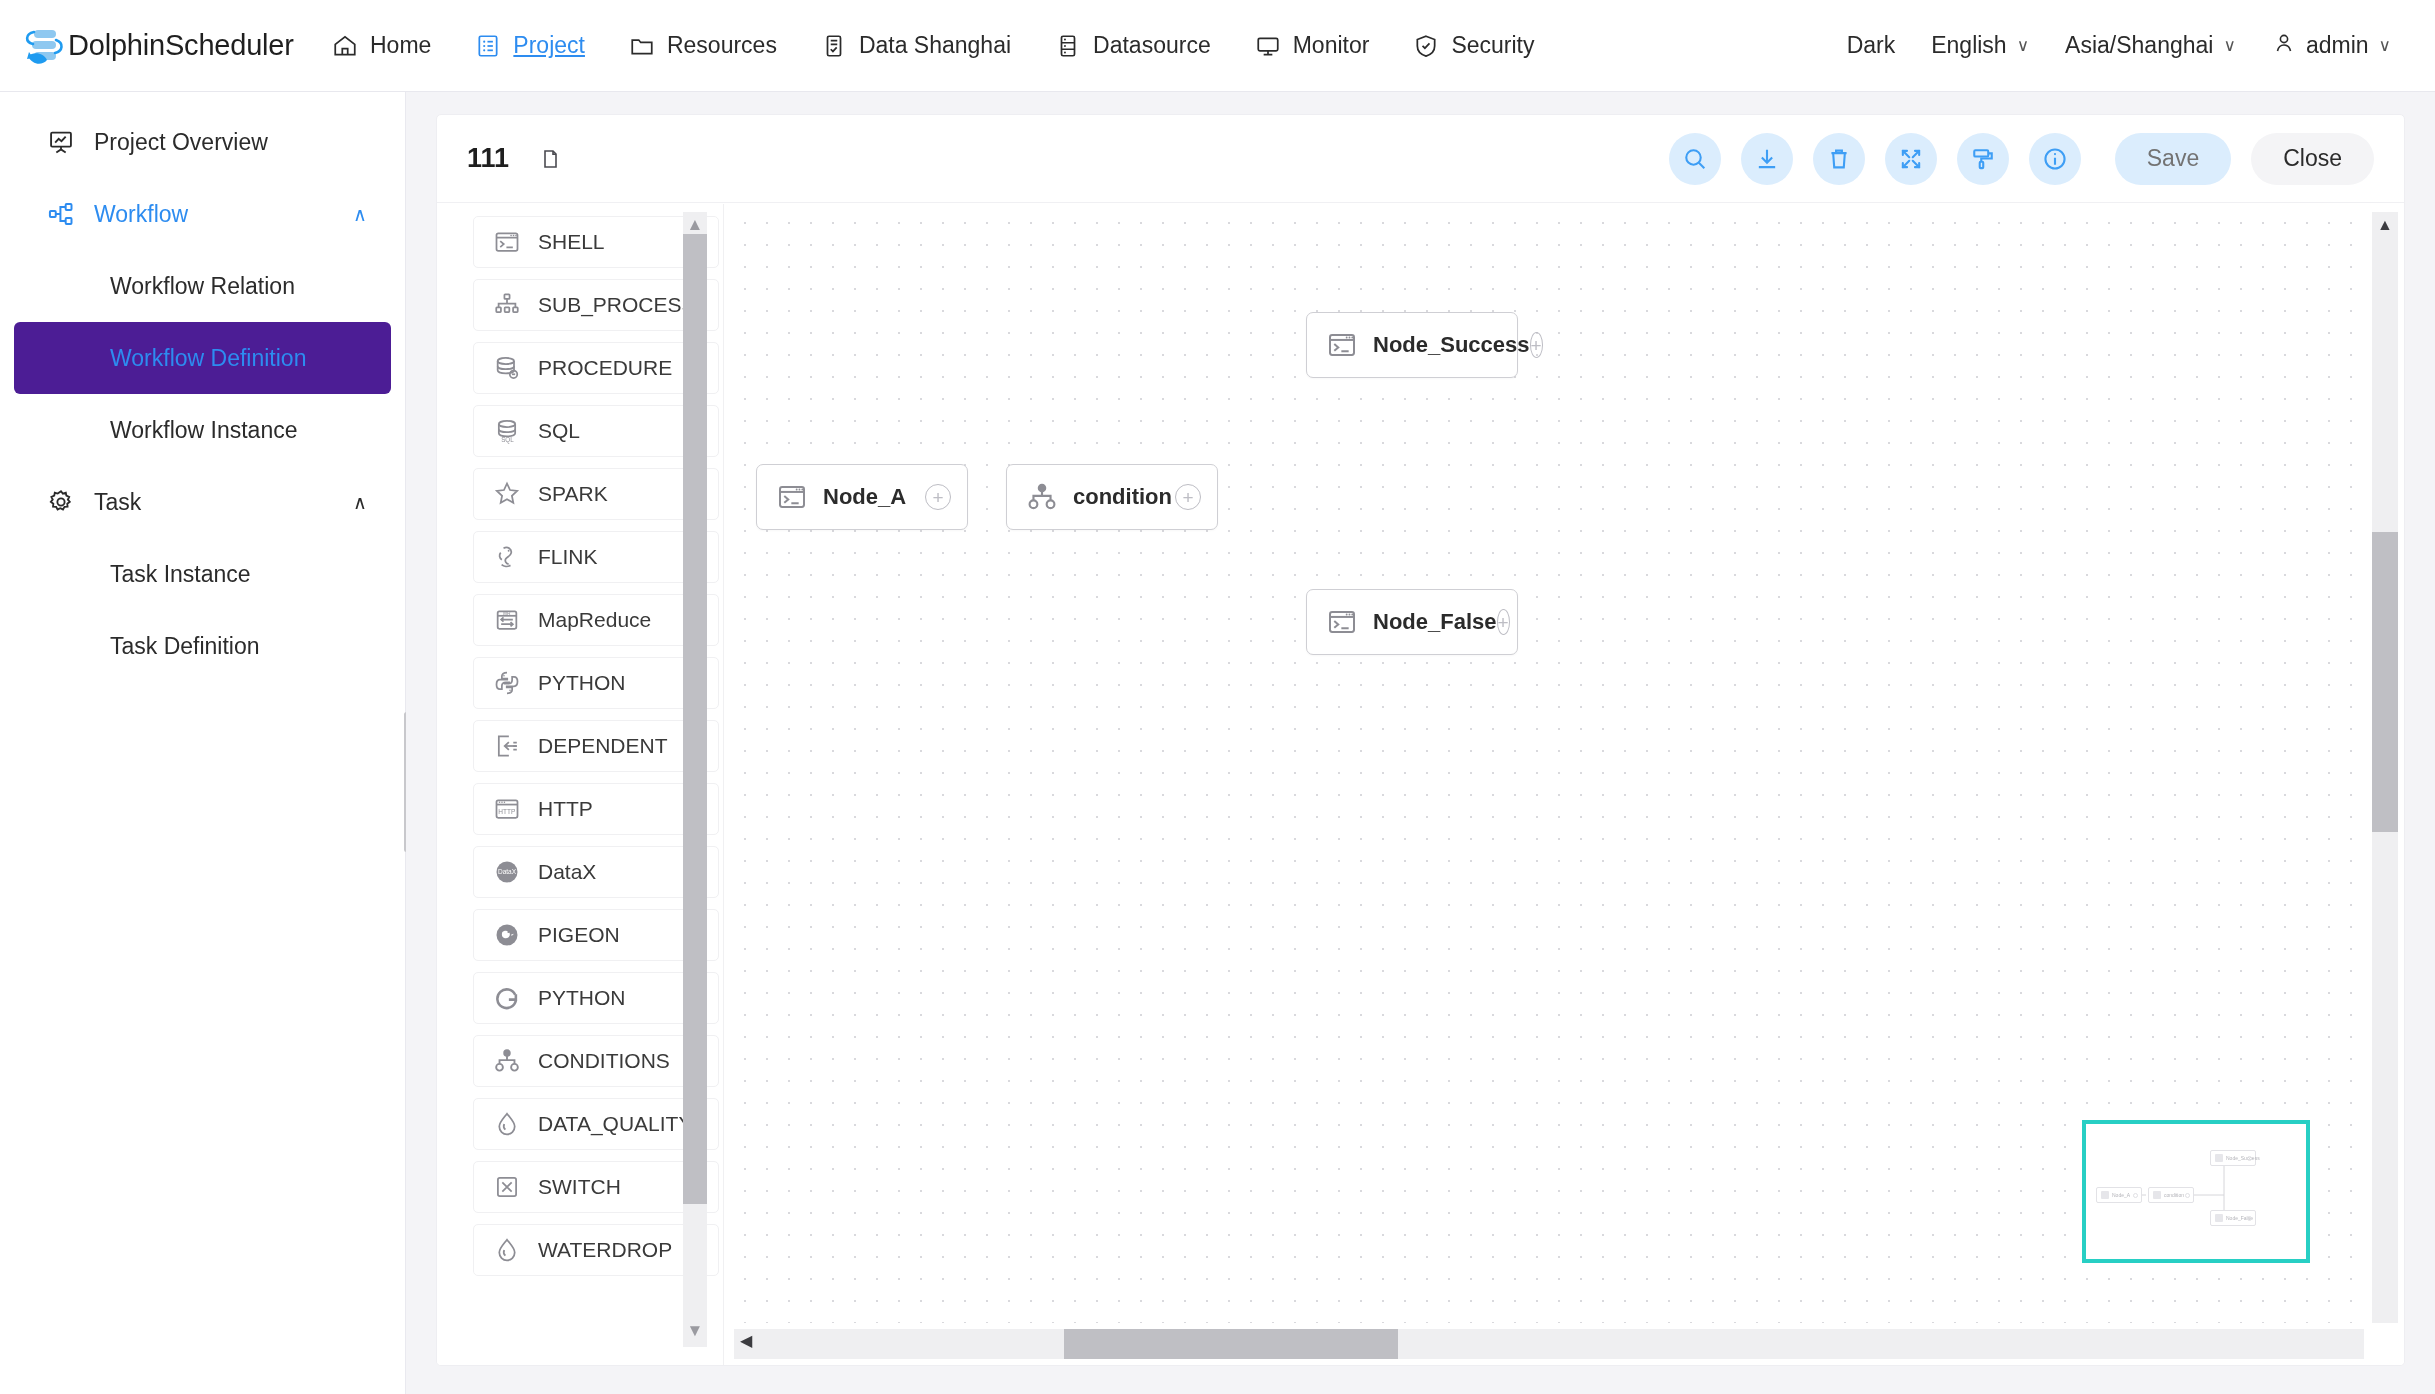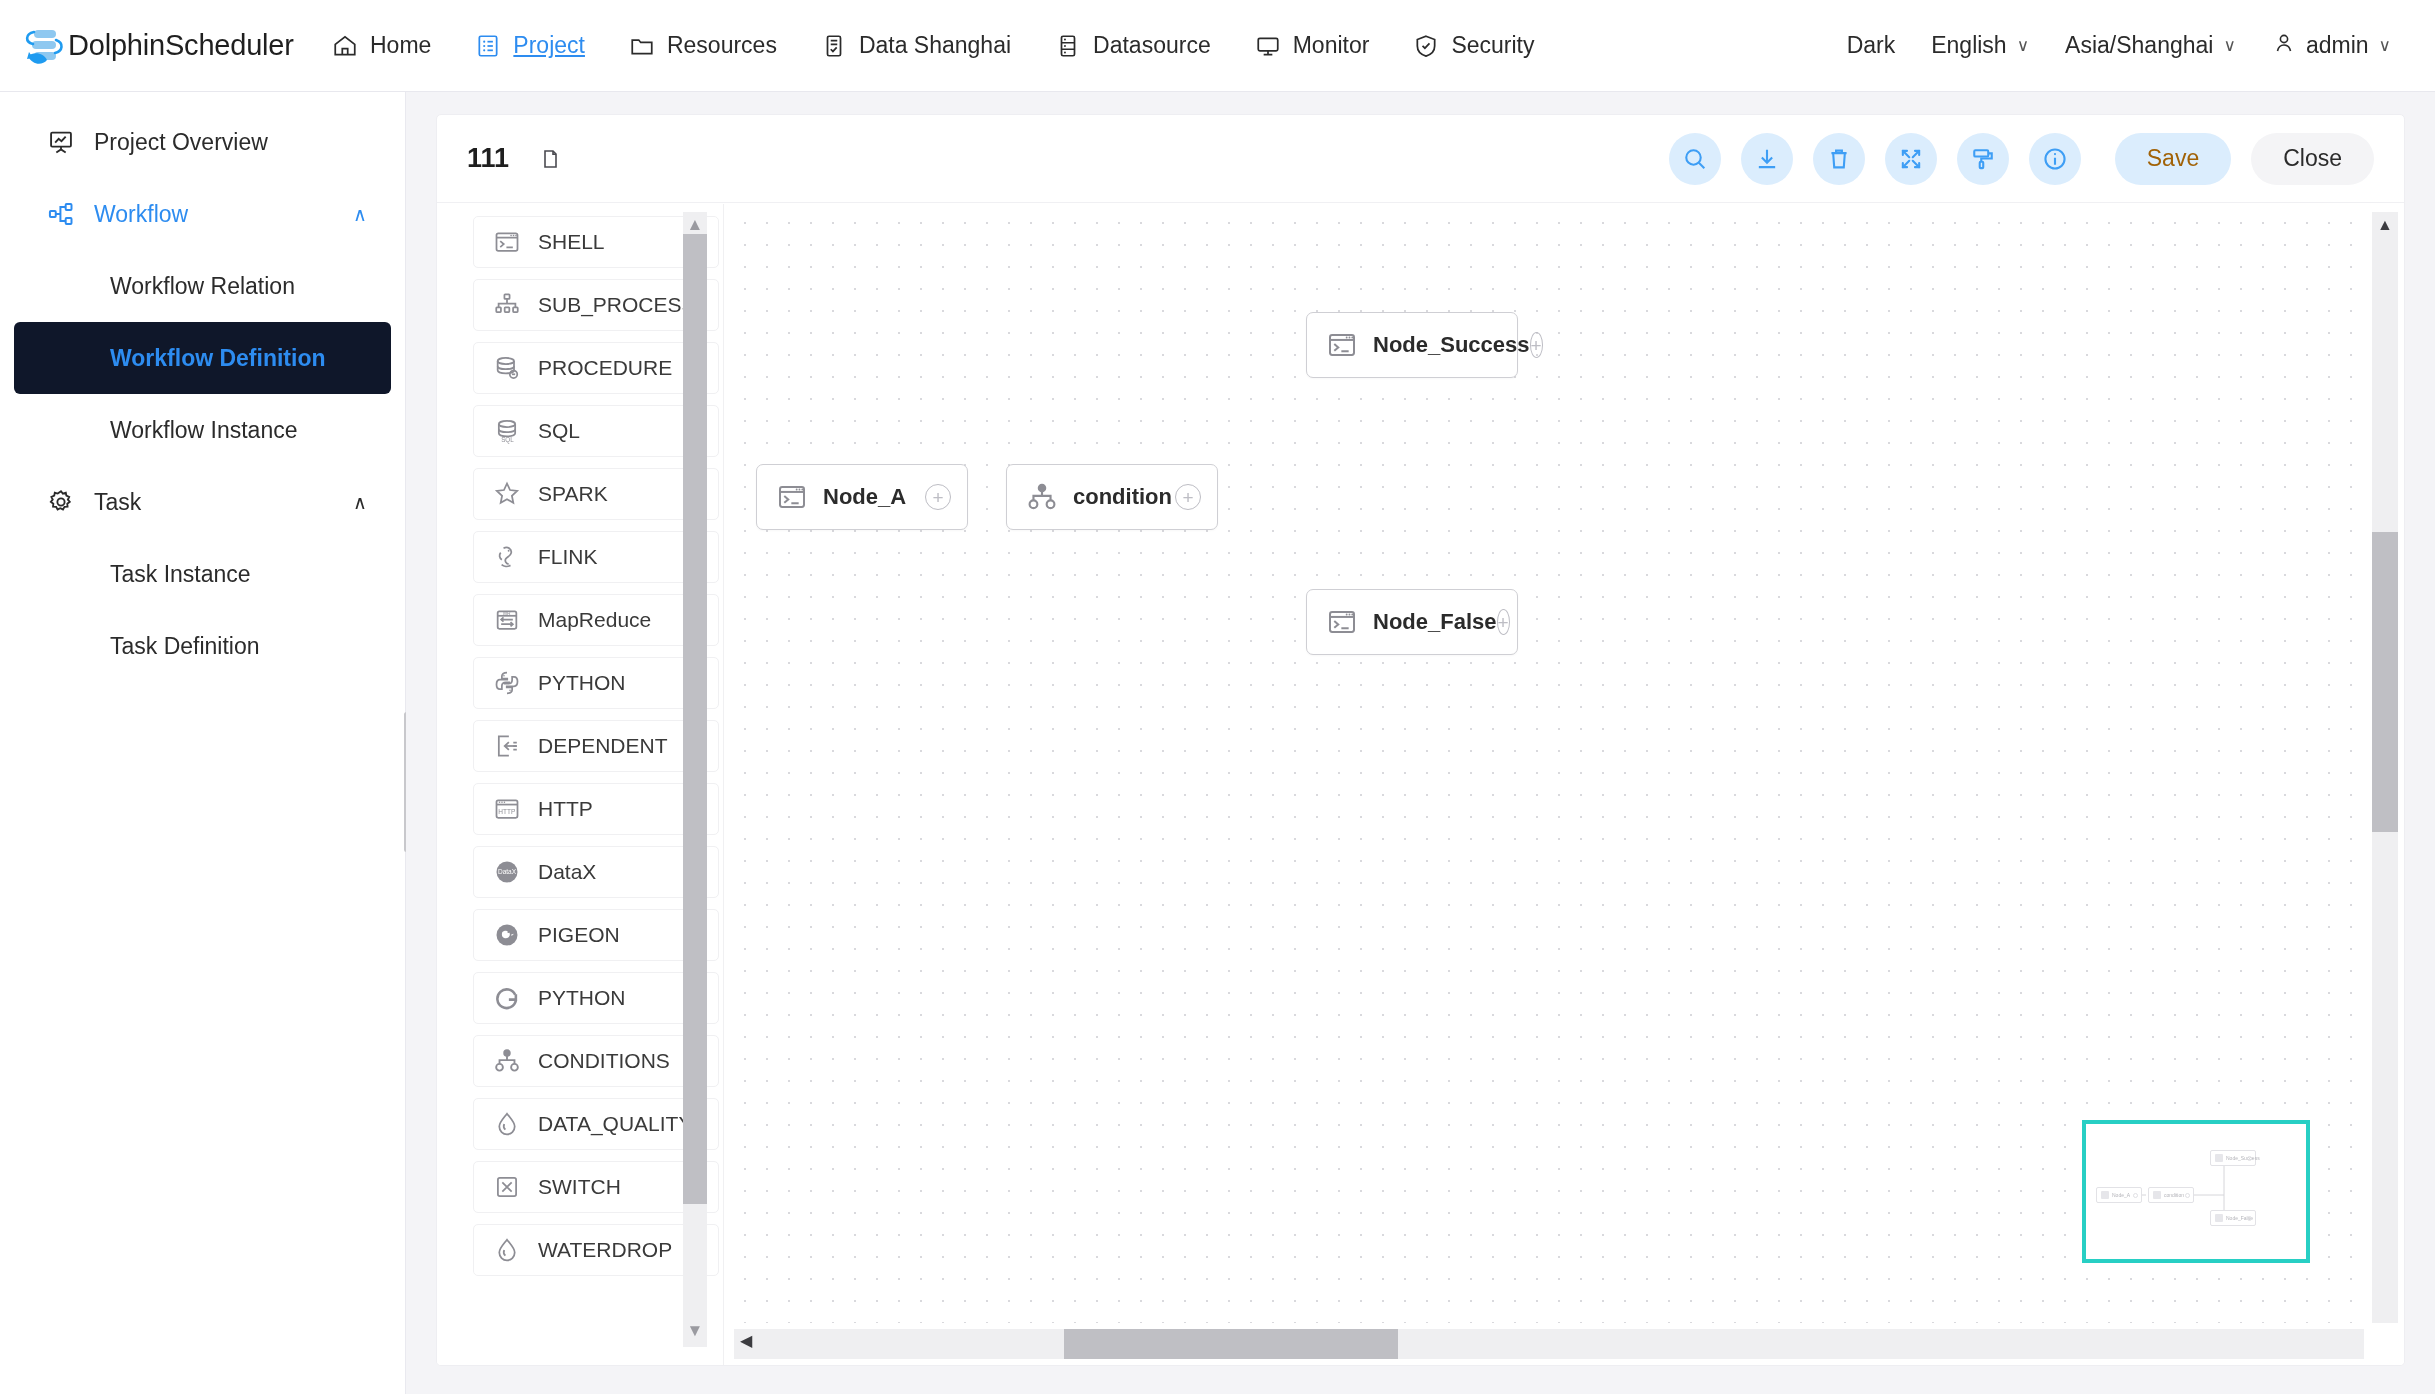--- a/index.html
+++ b/index.html
@@ -54,21 +54,21 @@
   }
   .side-row .sic { width: 30px; height: 30px; margin-right: 18px; display:flex; align-items:center; justify-content:center;}
   .side-row.group { color: #2b2b2b; }
   .side-row.group.open { color: #2d8cf0; }
   .side-row .chev { position: absolute; right: 38px; font-size: 19px; }
   .side-sub {
     display: flex; align-items: center; height: 72px;
     padding-left: 96px; font-size: 23px; color: #2b2b2b; cursor: pointer;
     margin: 0 14px 0 14px; border-radius: 6px;
   }
-  .side-sub.selected { background: #0f172a; color: #2d8cf0; font-weight: bold; }
+  .side-sub.selected { background: #4c1d95; color: #2d8cf0; }
   .side-scroll-hint {
     position: absolute; left: 404px; top: 620px; width: 5px; height: 140px;
     background: #c8c8cc; border-radius: 3px;
   }
 
   
   .main {
     position: absolute; top: 92px; left: 406px; width: 2029px; height: 1302px;
     background: #f4f4f7; padding: 22px 30px 28px 30px;
   }
@@ -87,21 +87,21 @@
   .copy-btn { margin-left: 26px; width: 28px; height: 28px; cursor: pointer; display:flex; align-items:center; justify-content:center;}
   .tool-right { margin-left: auto; display: flex; align-items: center; gap: 20px; }
   .circ {
     width: 52px; height: 52px; border-radius: 50%; background: #dbedfd;
     display: flex; align-items: center; justify-content: center; cursor: pointer;
   }
   .pill {
     height: 52px; border-radius: 26px; display: flex; align-items: center;
     justify-content: center; padding: 0 32px; font-size: 23px; cursor: pointer;
   }
-  .pill.save { background: #dbedfd; color: #a16207; margin-left: 14px;}
+  .pill.save { background: #dbedfd; color: #737373; margin-left: 14px;}
   .pill.close { background: #f4f4f6; color: #2b2b2b; }
 
   
   .editor { position: absolute; top: 89px; left: 0; right: 0; bottom: 0; display: flex; }
 
   
   .palette {
     width: 286px; flex: 0 0 286px; position: relative;
     padding: 12px 0 0 36px; overflow: hidden; background:#fff;
   }

